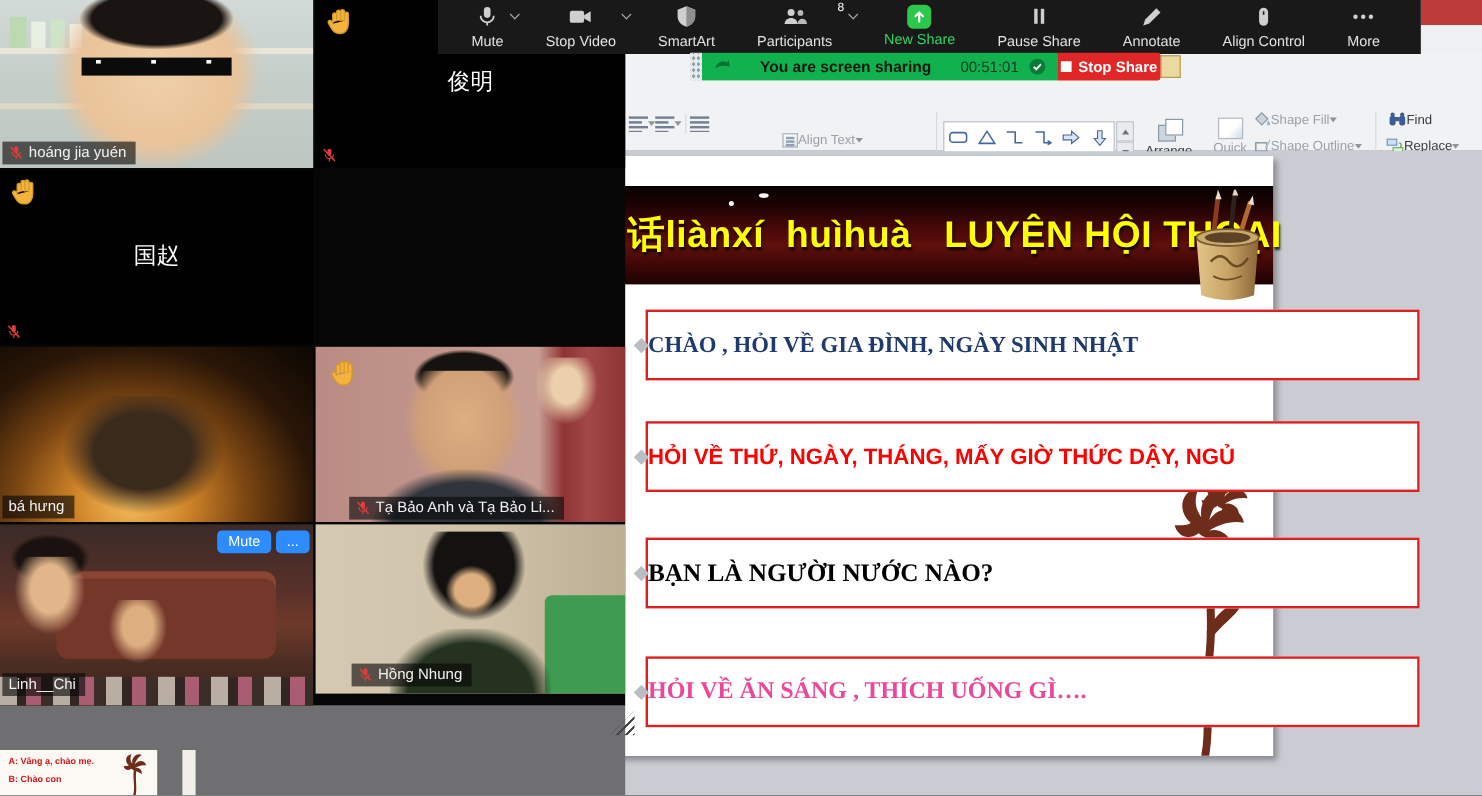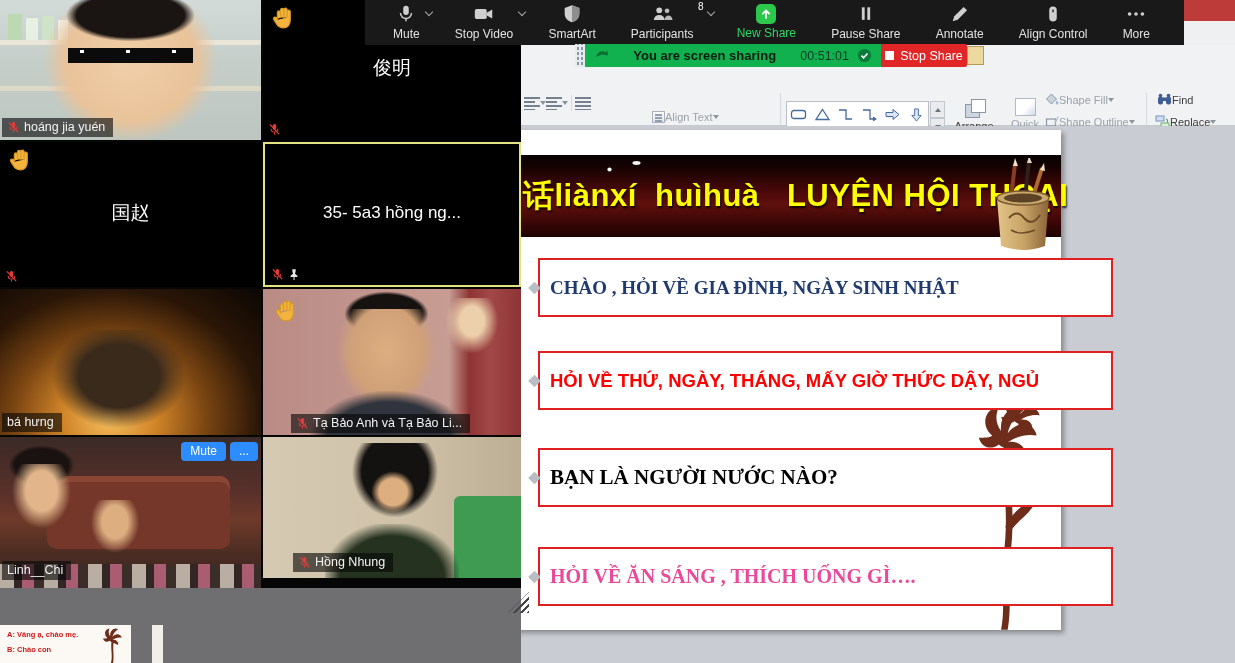--- a/index.html
+++ b/index.html
@@ -54,38 +54,38 @@
   .arr-ico::after{content:"";position:absolute;left:8px;top:1px;width:13px;height:12px;background:#fff;border:1px solid #8a97a5;}
   .qs-ico{width:21px;height:18px;border:1px solid #b3b9c2;background:linear-gradient(135deg,#ffffff 55%,#cfdaeb);}
 
   
   .slide{position:absolute;left:150px;top:130px;width:911px;height:500px;background:#ffffff;box-shadow:3px 3px 5px rgba(0,0,0,.33);}
   .banner{position:absolute;left:0;top:25px;width:100%;height:82px;
           background:linear-gradient(180deg,#070000 0%,#170202 16%,#4a0808 44%,#5f100c 60%,#340505 86%,#1d0202 100%);}
   .slide-title{position:absolute;left:373px;top:25px;height:82px;line-height:82px;white-space:pre;
                font-size:31px;font-weight:bold;color:#ffff00;text-shadow:1px 2px 2px rgba(0,0,0,.8);letter-spacing:.5px;}
   .sparkle{position:absolute;}
-  .tbox{position:absolute;left:388px;width:575px;height:59px;background:#fff;border:2.5px solid #e02020;
-        display:flex;align-items:center;padding-left:10px;z-index:3;}
+  .tbox{position:absolute;left:388px;width:645px;height:59px;background:#fff;border:2.5px solid #e02020;
+        display:flex;align-items:center;z-index:3;}
   .tbox::before{content:"";position:absolute;left:-10px;top:50%;width:9px;height:9px;background:#b9bdc4;transform:translateY(-50%) rotate(45deg);}
   .tbox-text{font-weight:bold;white-space:nowrap;}
   .t-navy{font-family:"Liberation Serif",serif;font-size:19px;color:#1f3a6e;}
   .t-red{font-family:"Liberation Sans",sans-serif;font-size:18.5px;color:#ff0000;}
   .t-blk{font-family:"Liberation Serif",serif;font-size:21px;color:#000;}
   .t-blk2{font-family:"Liberation Serif",serif;font-size:20px;color:#ec4899;}
 
   
   .share-grip{position:absolute;left:575px;top:44px;width:10px;height:23px;background:#e7eaee;
       background-image:radial-gradient(#8a97a5 1px,transparent 1.3px);background-size:4px 5px;background-position:1px 2px;z-index:71;}
   .share-green{position:absolute;left:585px;top:44px;width:296px;height:23px;background:#10b14e;z-index:71;
       display:flex;align-items:center;gap:8px;padding:0 9px;}
   .share-msg{flex:1;text-align:center;font-size:13px;font-weight:bold;color:#0b1b10;}
   .share-timer{font-size:12.5px;color:#103a22;}
   .stop-share{position:absolute;left:881px;top:44px;width:86px;height:23px;background:#e02626;z-index:71;border-radius:0 2px 2px 0;
-      display:flex;align-items:center;justify-content:center;gap:6px;color:#fff;font-size:12.5px;font-weight:normal;cursor:pointer;}
+      display:flex;align-items:center;justify-content:center;gap:6px;color:#fff;font-size:12.5px;font-weight:bold;cursor:pointer;}
   .stop-sq{width:9px;height:9px;background:#fff;}
   .tan-chip{position:absolute;left:967px;top:46px;width:17px;height:19px;background:#ecd9a0;border:1px solid #b49b55;z-index:70;}
 
   
   .ztoolbar{position:absolute;left:365px;top:0;width:819px;height:45px;background:#191919;z-index:60;
             display:flex;justify-content:space-between;align-items:stretch;padding:0 26px 0 20px;}
   .zitem{position:relative;display:flex;flex-direction:column;align-items:center;justify-content:center;gap:2px;padding:3px 8px 4px;cursor:pointer;}
   .zlabel{font-size:12px;color:#e2e2e2;white-space:nowrap;}
   .zlabel.green{color:#2fd566;}
   .chev{width:6px;height:6px;border-right:1.5px solid #a8a8a8;border-bottom:1.5px solid #a8a8a8;transform:rotate(45deg);position:absolute;top:9px;right:-4px;}
@@ -436,35 +436,20 @@
       <div class="corner-ico">
         <svg width="13" height="13" viewBox="0 0 14 14">
             <rect x="5.2" y="1" width="3.6" height="6.5" rx="1.8" fill="#e23b3b"></rect>
             <path d="M3.4 6.2 a3.6 3.6 0 007.2 0" fill="none" stroke="#e23b3b" stroke-width="1.1"></path>
             <line x1="7" y1="10" x2="7" y2="12.5" stroke="#e23b3b" stroke-width="1.1"></line>
             <line x1="2" y1="1.5" x2="12" y2="12" stroke="#e23b3b" stroke-width="1.4"></line>
           </svg>
       </div>
     </div>
 
-    <div class="tile hl-border" style="left:263px;top:142px;width:258px;height:145px;">
-      <div class="vname-center" style="font-size:17px;">35- 5a3 hồng ng...</div>
-      <div class="corner-ico" style="left:8px;bottom:6px;">
-        <svg width="13" height="13" viewBox="0 0 14 14">
-            <rect x="5.2" y="1" width="3.6" height="6.5" rx="1.8" fill="#e23b3b"></rect>
-            <path d="M3.4 6.2 a3.6 3.6 0 007.2 0" fill="none" stroke="#e23b3b" stroke-width="1.1"></path>
-            <line x1="7" y1="10" x2="7" y2="12.5" stroke="#e23b3b" stroke-width="1.1"></line>
-            <line x1="2" y1="1.5" x2="12" y2="12" stroke="#e23b3b" stroke-width="1.4"></line>
-          </svg>
-        <svg width="12" height="13" viewBox="0 0 14 14">
-            <path d="M5 1h4v1.7L8.2 6 L11 8.6 V10 H3 V8.6 L5.8 6 5 2.7z" fill="#e6e6e6"></path>
-            <rect x="6.4" y="10" width="1.2" height="3.5" fill="#e6e6e6"></rect>
-          </svg>
-      </div>
-    </div>
 
     <div class="tile photo5" style="left:0;top:289px;width:261px;height:146px;">
       <div class="p5-head"></div>
       <div class="vname-pill" style="left:2px;bottom:3px;">
         <span>bá hưng</span>
       </div>
     </div>
 
     <div class="tile photo6" style="left:263px;top:289px;width:258px;height:146px;">
       <div class="p6-hair"></div>

